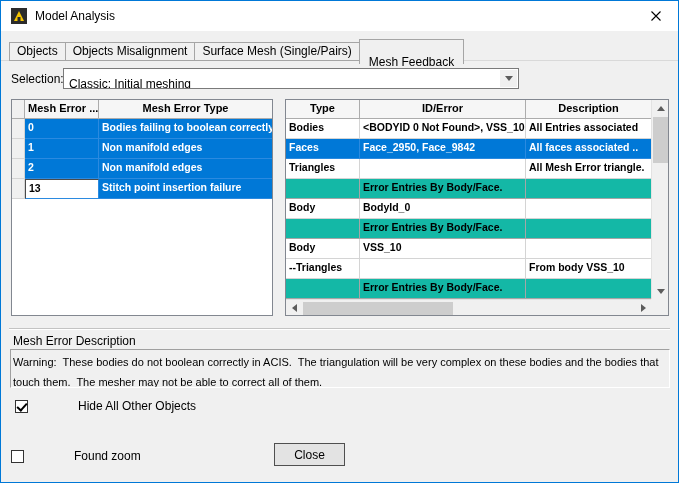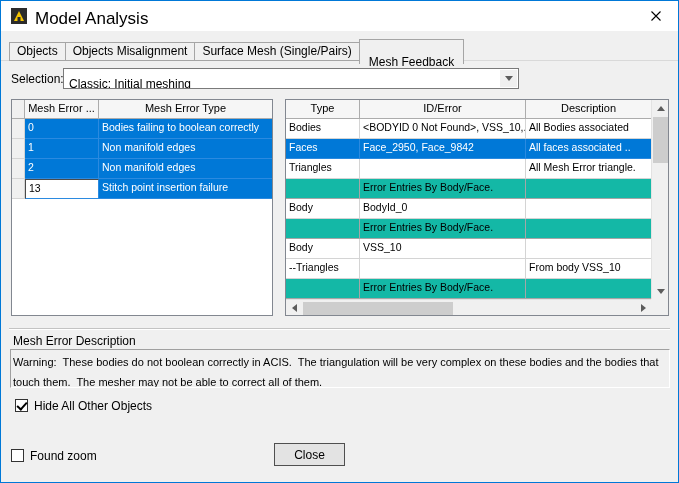--- a/index.html
+++ b/index.html
@@ -6,40 +6,40 @@
   * { box-sizing:border-box; }
   .window {
     position:relative; width:679px; height:483px;
     border:1px solid #0078d7; background:#f0f0f0;
     font-family:"Liberation Sans","DejaVu Sans",sans-serif;
     font-size:12px; color:#000; overflow:hidden;
   }
   
   .titlebar { position:absolute; top:0; left:0; right:0; height:30px; background:#fff; }
   .app-icon { position:absolute; left:10px; top:7px; width:16px; height:16px; }
-  .wtitle { position:absolute; left:34px; top:8px; font-size:17px; }
+  .wtitle { position:absolute; left:34px; top:8px; font-size:12px; }
   .closebox { position:absolute; right:0; top:0; width:45px; height:30px;
     display:flex; align-items:center; justify-content:center; }
   
   .tabline { position:absolute; left:0; right:0; top:59px; height:1px; background:#d9d9d9; }
   .tabs { position:absolute; left:8px; top:38px; height:22px; display:flex; align-items:flex-start; }
   .tab { margin-top:3px; height:19px; line-height:17px; padding:0 7px;
     border:1px solid #a5a5a5; background:#f0f0f0; margin-right:-1px; white-space:nowrap; }
   .tab.active { margin-top:0; height:22px; line-height:20px; padding:12px 9px;
     border-bottom:none; background:#f0f0f0; position:relative; z-index:2; }
   
   .sel-label { position:absolute; left:10px; top:71px; }
   .combo { position:absolute; left:62px; top:67px; width:456px; height:21px;
     background:#fff; border:1px solid #7a7a7a; padding:8px 20px 2px 5px;
     white-space:nowrap; overflow:hidden; }
   .combo-btn { position:absolute; right:1px; top:1px; width:17px; height:17px;
     display:flex; align-items:center; justify-content:center; background:#f0f0f0; }
   
   .grid { position:absolute; background:#fff; border:1px solid #828790; overflow:hidden; }
-  .grow { display:flex; height:20px; font-size:10.5px; }
+  .grow { display:flex; height:20px; font-size:10.5px;font-weight:bold; }
   .ghead { height:19px; }
   .gc { padding:2px 3px; border-right:1px solid #d4d4d4; border-bottom:1px solid #d4d4d4;
     white-space:nowrap; overflow:hidden; }
   .hc { background:#f6f6f6; border-right:1px solid #acacac; border-bottom:1px solid #acacac;
     text-align:center; font-size:11px; }
   
   .ltable { left:10px; top:98px; width:262px; height:217px; }
   .lc-sel { width:13px; background:#f0f0f0; padding:0; }
   .lc-id  { width:74px; }
   .lc-type{ flex:1; border-right:none; }
@@ -72,21 +72,21 @@
   .tri-left { border-top:4px solid transparent; border-bottom:4px solid transparent; border-right:5px solid #5c5c5c; }
   .tri-right { border-top:4px solid transparent; border-bottom:4px solid transparent; border-left:5px solid #5c5c5c; }
   
   .etched { position:absolute; left:8px; top:327px; width:661px; height:2px;
     border-top:1px solid #c3c3c3; border-bottom:1px solid #ffffff; }
   .desc-label { position:absolute; left:12px; top:333px; }
   .desc-panel { position:absolute; left:9px; top:348px; width:660px; height:39px;
     border:1px solid; border-color:#a0a0a0 #fff #fff #a0a0a0; background:#f0f0f0;
     padding:2px 2px; font-size:11px; line-height:20px; white-space:pre-wrap; overflow:hidden; }
   
-  .chk { position:absolute; display:flex; align-items:flex-start; }
+  .chk { position:absolute; display:flex; align-items:flex-end;gap:44px; }
   .chk-hide { left:14px; top:398px; }
   .chk-zoom { left:10px; top:448px; }
   .box { width:13px; height:13px; background:#fff; border:1px solid #333; position:relative; margin-right:6px; flex:none; }
   .box.checked::after { content:""; position:absolute; left:3px; top:0px; width:4px; height:8px;
     border-right:2px solid #000; border-bottom:2px solid #000; transform:rotate(42deg); }
   .close-btn { position:absolute; left:273px; top:442px; width:71px; height:23px;
     background:#e3e3e3; border:1px solid #4f4f4f; display:flex; align-items:center; justify-content:center;
     font-size:12px; }
 </style>
 </head>
@@ -157,21 +157,21 @@
   <div class="grid rtable">
     <div class="rrows">
       <div class="grow ghead">
         <div class="gc hc rc-type">Type</div>
         <div class="gc hc rc-id">ID/Error</div>
         <div class="gc hc rc-desc">Description</div>
       </div>
       <div class="grow state-normal">
         <div class="gc rc-type">Bodies</div>
         <div class="gc rc-id">&lt;BODYID 0 Not Found&gt;, VSS_10,...</div>
-        <div class="gc rc-desc">All Bodies associated</div>
+        <div class="gc rc-desc">All Entries associated</div>
       </div>
       <div class="grow state-selected">
         <div class="gc rc-type">Faces</div>
         <div class="gc rc-id">Face_2950, Face_9842</div>
         <div class="gc rc-desc">All faces associated ..</div>
       </div>
       <div class="grow state-normal">
         <div class="gc rc-type">Triangles</div>
         <div class="gc rc-id"></div>
         <div class="gc rc-desc">All Mesh Error triangle.</div>

